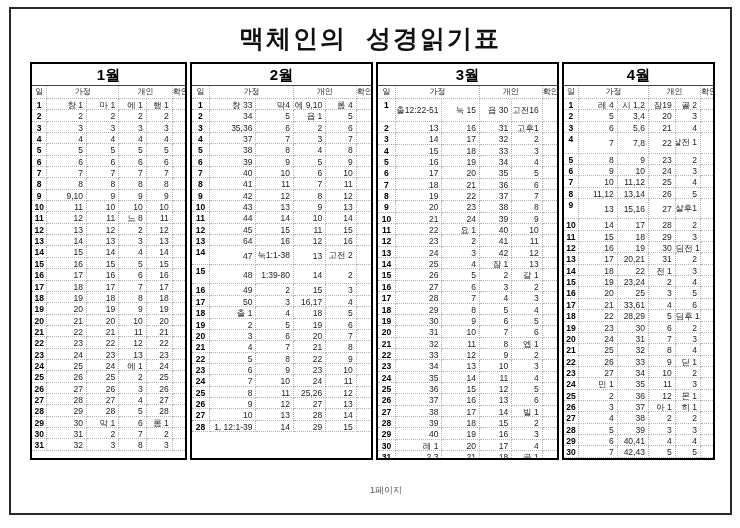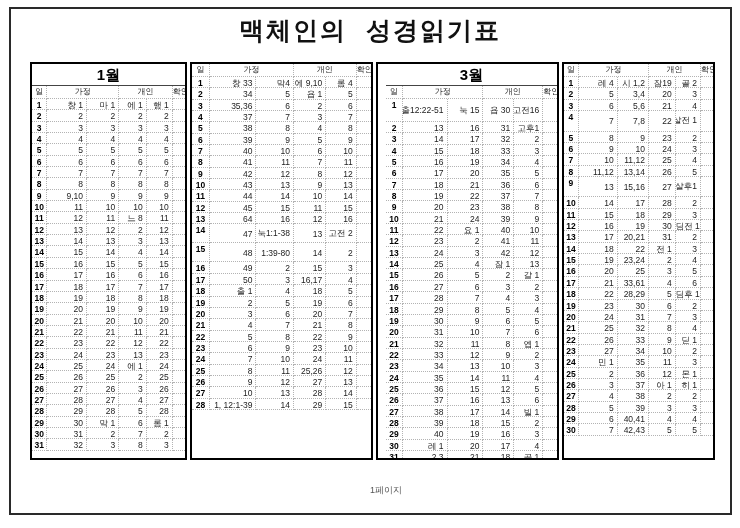--- a/index.html
+++ b/index.html
@@ -2,28 +2,28 @@
 <html><head>
 <meta charset="utf-8">
 <style>
   html,body{margin:0;padding:0;}
   body{
     width:740px;height:528px;background:#ffffff;position:relative;overflow:hidden;
     font-family:"Liberation Sans","DejaVu Sans",sans-serif;color:#000;
   }
   .page-border{position:absolute;left:9px;top:7px;right:8px;bottom:13px;border:2px solid #2a2a2a;pointer-events:none;}
   .title{
-    position:absolute;top:14px;left:0;right:0;margin:0;text-align:center;
+    position:absolute;top:22px;left:0;right:0;margin:0;text-align:center;
     font-size:25px;font-weight:bold;letter-spacing:2px;word-spacing:10px;color:#111;
   }
   .months{position:absolute;left:30px;top:62px;width:722px;height:398px;display:flex;gap:3px;}
   .month{border:2px solid #000;box-sizing:border-box;background:#fff;display:flex;flex-direction:column;overflow:hidden;}
   .month:nth-child(1){width:157px;}
   .month:nth-child(2){width:183px;}
-  .month:nth-child(3){width:183px;padding-left:8px;}
+  .month:nth-child(3){width:183px;}
   .month:nth-child(4){width:153px;}
   .month-name{
     height:21px;line-height:21px;text-align:center;font-weight:bold;font-size:15px;
     border-bottom:1px solid #444;flex:0 0 auto;
   }
   .row{display:grid;grid-template-columns:10% 26% 21% 18% 17% 8%;height:11.35px;flex:0 0 auto;}
   .row.hdr{height:13px;}
   .cell{
     box-sizing:border-box;border-right:1px dotted #b3b3b3;border-bottom:1px dotted #b3b3b3;
     font-size:8.5px;line-height:10px;text-align:right;padding:1px 3px 0 0;
@@ -296,20 +296,21 @@
       <div class="row">
         <div class="cell day">31</div>
         <div class="cell">32</div>
         <div class="cell">3</div>
         <div class="cell">8</div>
         <div class="cell">3</div>
         <div class="cell"></div>
       </div>
     </section>
     <section class="month">
+      <div class="month-name">2월</div>
       <div class="row hdr">
         <div class="cell hc">일</div>
         <div class="cell hc span2">가정</div>
         <div class="cell hc span2">개인</div>
         <div class="cell hc">확인</div>
       </div>
       <div class="row">
         <div class="cell day">1</div>
         <div class="cell">창 33</div>
         <div class="cell">막4</div>
@@ -785,20 +786,21 @@
       <div class="row">
         <div class="cell day">31</div>
         <div class="cell">2,3</div>
         <div class="cell">21</div>
         <div class="cell">18</div>
         <div class="cell">골 1</div>
         <div class="cell"></div>
       </div>
     </section>
     <section class="month">
+      <div class="month-name">4월</div>
       <div class="row hdr">
         <div class="cell hc">일</div>
         <div class="cell hc span2">가정</div>
         <div class="cell hc span2">개인</div>
         <div class="cell hc">확인</div>
       </div>
       <div class="row">
         <div class="cell day">1</div>
         <div class="cell">레 4</div>
         <div class="cell">시 1,2</div>

